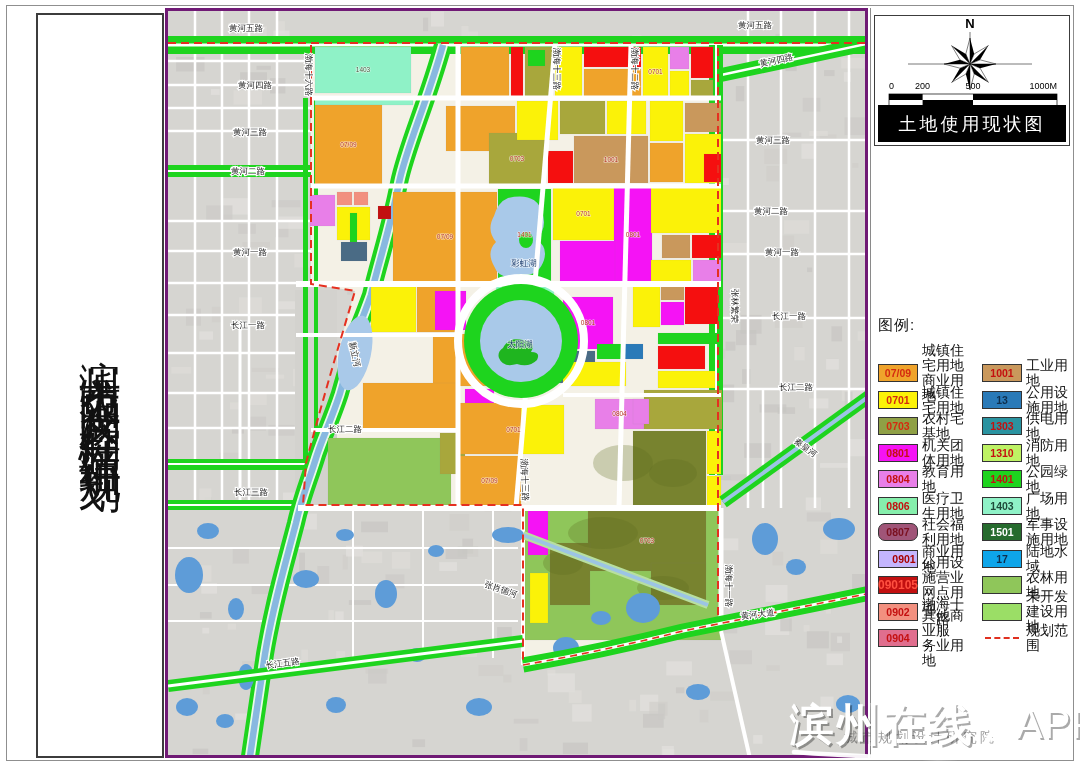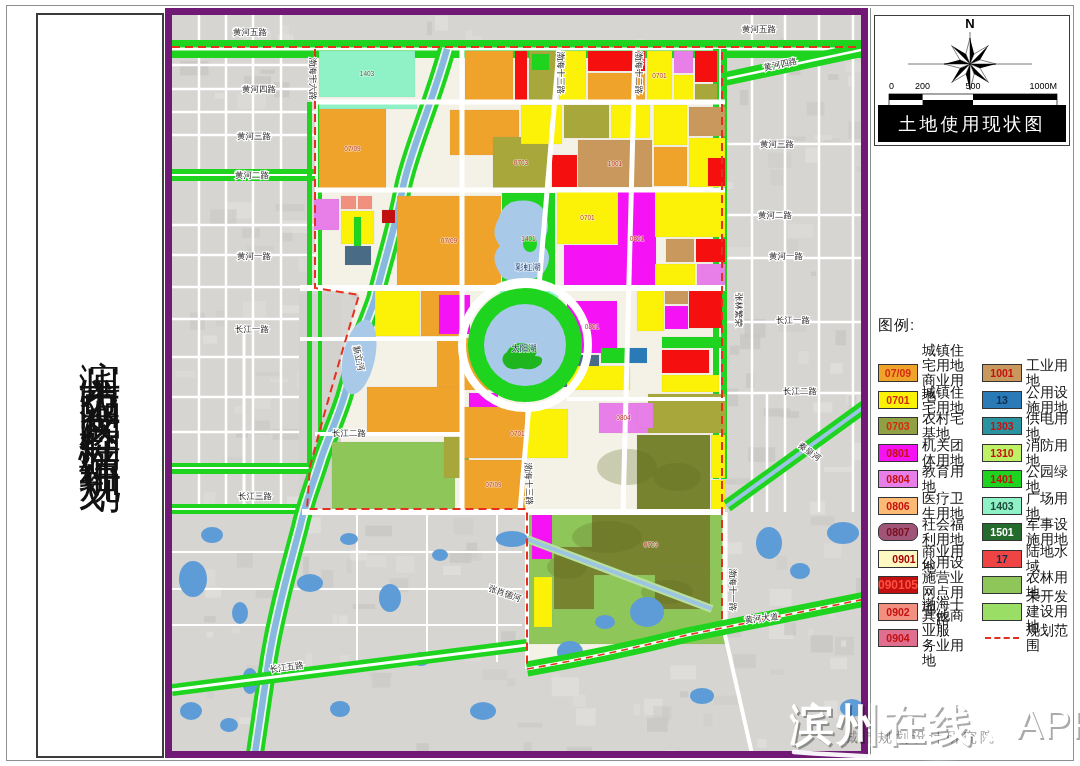--- a/index.html
+++ b/index.html
@@ -5,21 +5,21 @@
   html,body{margin:0;padding:0;background:#fff;}
   #page{position:relative;width:1080px;height:766px;background:#fff;overflow:hidden;
         font-family:"Liberation Sans",sans-serif;}
   #outer-frame{position:absolute;left:6px;top:5px;width:1066px;height:754px;border:1px solid #8f8f8f;}
   
   #left-panel{position:absolute;left:36px;top:13px;width:124px;height:741px;border:2px solid #3c3c3c;
       background:#fff;display:flex;align-items:center;justify-content:center;}
   #left-title{writing-mode:vertical-rl;text-orientation:upright;font-family:"Liberation Serif",serif;
       font-size:42px;letter-spacing:8px;color:#111;font-weight:500;white-space:nowrap;}
   
-  #map-wrap{position:absolute;left:165px;top:8px;width:703px;height:750px;border:7px solid #701a75;
+  #map-wrap{position:absolute;left:165px;top:8px;width:703px;height:750px;border:3px solid #701a75;
       box-sizing:border-box;background:#d6d5d1;overflow:hidden;}
   #map-wrap svg{display:block;}
   #divider{position:absolute;left:870px;top:8px;height:750px;border-left:1px solid #8a8a8a;}
   
   #rp-box{position:absolute;left:874px;top:15px;width:194px;height:129px;border:1.5px solid #3c3c3c;background:#fff;}
   #rp-title{position:absolute;left:3px;right:3px;bottom:3px;height:37px;background:#000;color:#fff;
       display:flex;align-items:center;justify-content:center;font-size:18px;letter-spacing:3px;}
   #legend{position:absolute;left:878px;top:316px;width:192px;}
   #legend-heading{font-size:15px;color:#111;margin-bottom:25px;letter-spacing:1px;}
   .lg-cols{display:flex;gap:6px;}
@@ -635,29 +635,29 @@
           </div>
           <div class="lg-row">
             <div class="lg-swatch" style="background: rgb(245, 19, 245); color: rgb(196, 16, 16);">0801</div>
             <div class="lg-label">机关团体用地</div>
           </div>
           <div class="lg-row">
             <div class="lg-swatch" style="background: rgb(232, 127, 232); color: rgb(196, 16, 16);">0804</div>
             <div class="lg-label">教育用地</div>
           </div>
           <div class="lg-row">
-            <div class="lg-swatch" style="background: #fdba74; color: rgb(196, 16, 16);">0806</div>
+            <div class="lg-swatch" style="background: #86efac; color: rgb(196, 16, 16);">0806</div>
             <div class="lg-label">医疗卫生用地</div>
           </div>
           <div class="lg-row">
             <div class="lg-swatch" style="background: rgb(160, 85, 120); color: rgb(122, 16, 32); border-radius: 7px;">0807</div>
             <div class="lg-label">社会福利用地</div>
           </div>
           <div class="lg-row">
-            <div class="lg-swatch" style="background: #fef9c3; color: rgb(168, 0, 0); padding-left: 12px;">0901</div>
+            <div class="lg-swatch" style="background: #c4b5fd; color: rgb(168, 0, 0); padding-left: 12px;">0901</div>
             <div class="lg-label">商业用地</div>
           </div>
           <div class="lg-row">
             <div class="lg-swatch" style="background: rgb(194, 16, 16); color: rgb(255, 80, 64); font-size: 12px;">090105</div>
             <div class="lg-label">公用设施营业
 网点用地</div>
           </div>
           <div class="lg-row">
             <div class="lg-swatch" style="background: rgb(242, 144, 127); color: rgb(196, 16, 16);">0902</div>
             <div class="lg-label">渤海十二路</div>
@@ -691,21 +691,21 @@
           </div>
           <div class="lg-row">
             <div class="lg-swatch" style="background: rgb(143, 242, 199); color: rgb(30, 74, 58);">1403</div>
             <div class="lg-label">广场用地</div>
           </div>
           <div class="lg-row">
             <div class="lg-swatch" style="background: rgb(38, 107, 46); color: rgb(255, 255, 255);">1501</div>
             <div class="lg-label">军事设施用地</div>
           </div>
           <div class="lg-row">
-            <div class="lg-swatch" style="background: #ef4444; color: rgb(14, 47, 78);">17</div>
+            <div class="lg-swatch" style="background: #0ea5e9; color: rgb(14, 47, 78);">17</div>
             <div class="lg-label">陆地水域</div>
           </div>
           <div class="lg-row">
             <div class="lg-swatch" style="background: rgb(143, 198, 90); color: rgb(0, 0, 0);"></div>
             <div class="lg-label">农林用地</div>
           </div>
           <div class="lg-row">
             <div class="lg-swatch" style="background: rgb(155, 222, 102); color: rgb(0, 0, 0);"></div>
             <div class="lg-label">未开发建设用地</div>
           </div>

